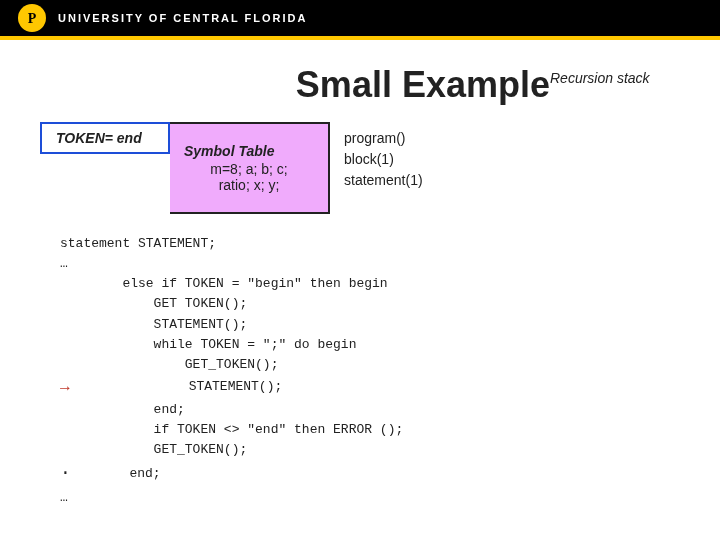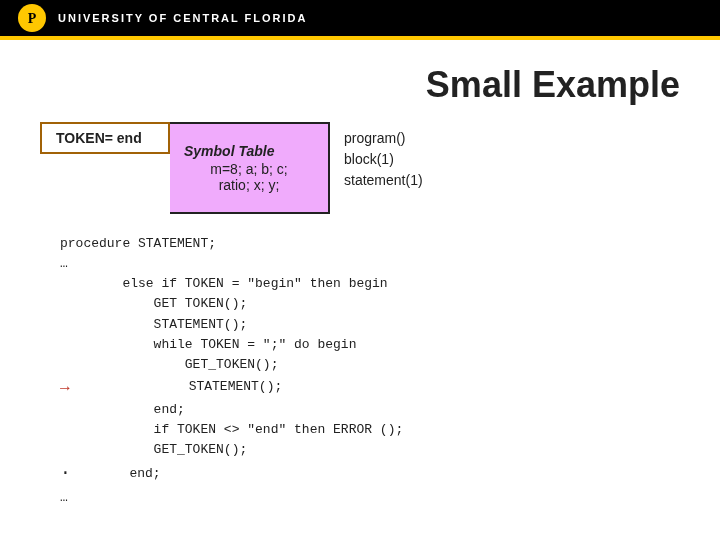--- a/index.html
+++ b/index.html
@@ -73,27 +73,28 @@
 
     
     #info-row {
       display: flex;
       align-items: flex-start;
       gap: 0;
       margin-bottom: 20px;
     }
 
     #token-box {
-      border: 2px solid #a16207;
+      border: 2px solid #1d4ed8;
       padding: 6px 14px;
       font-size: 14px;
       font-weight: bold;
       color: #222222;
       min-width: 130px;
       background: #ffffff;
+      font-style: italic;
     }
 
     #symbol-table-box {
       border: 2px solid #222222;
       border-left: none;
       padding: 19px 14px;
       font-size: 14px;
       min-width: 160px;
       background: #f0abfc;
     }
@@ -161,36 +162,39 @@
   </svg>
   <span id="header-title">UNIVERSITY OF CENTRAL FLORIDA</span>
 </div>
 
 <div id="gold-bar"></div>
 
 <div id="main-content">
 
   <div id="title-row">
     <h1 id="page-title">Small Example</h1>
+    <div id="recursion-stack-label">
+      <em>Recursion stack</em>
+    </div>
   </div>
 
   <div id="info-row">
     <div id="token-box">TOKEN= end</div>
     <div id="symbol-table-box">
       <div id="symbol-table-title">Symbol Table</div>
       <div id="symbol-table-content">m=8; a; b; c;<br>ratio; x; y;</div>
     </div>
     <div id="recursion-stack-values">
       program()<br>block(1)<br>statement(1)
     </div>
   </div>
 
   <div id="code-area">
     <div class="code-line">
-      <span>procedure STATEMENT;</span>
+      <span>statement STATEMENT;</span>
     </div>
     <div class="code-line">
       <span>…</span>
     </div>
     <div class="code-line">
       <span>        else if TOKEN = "begin" then begin</span>
     </div>
     <div class="code-line">
       <span>            GET TOKEN();</span>
     </div>

